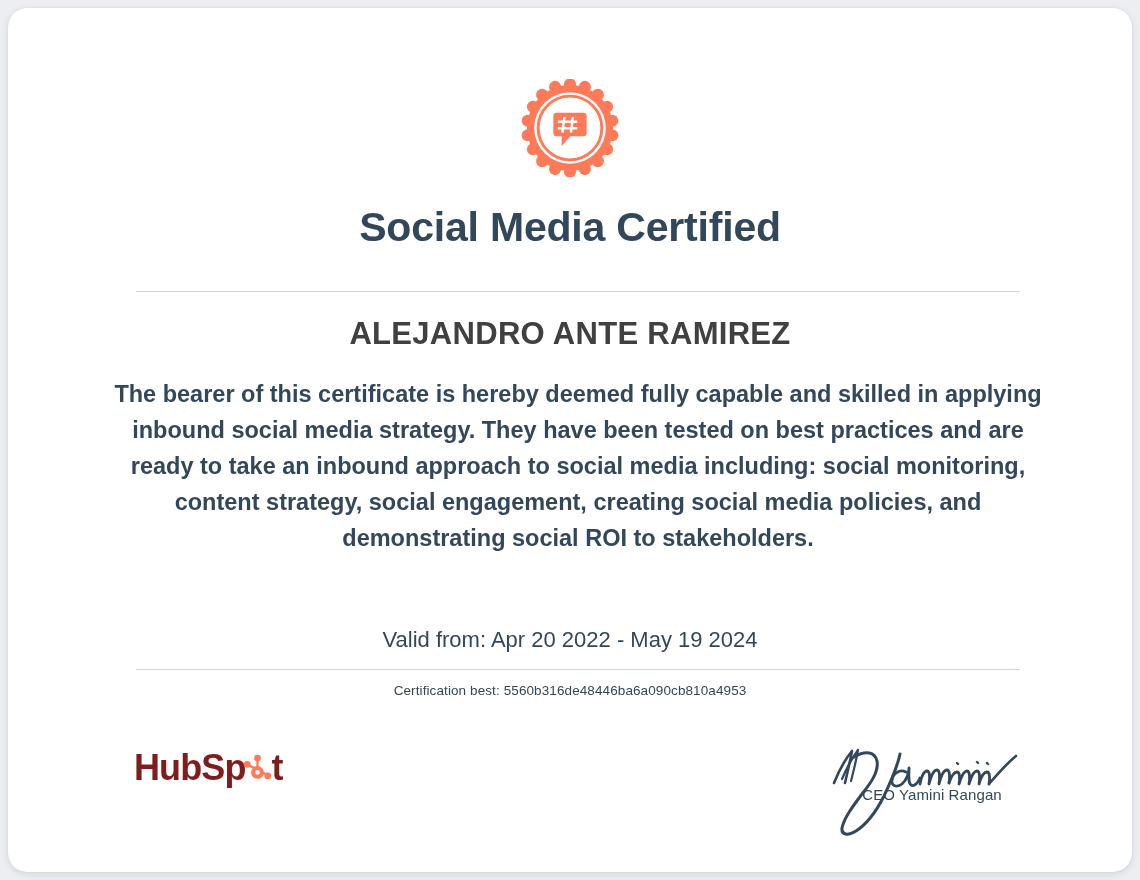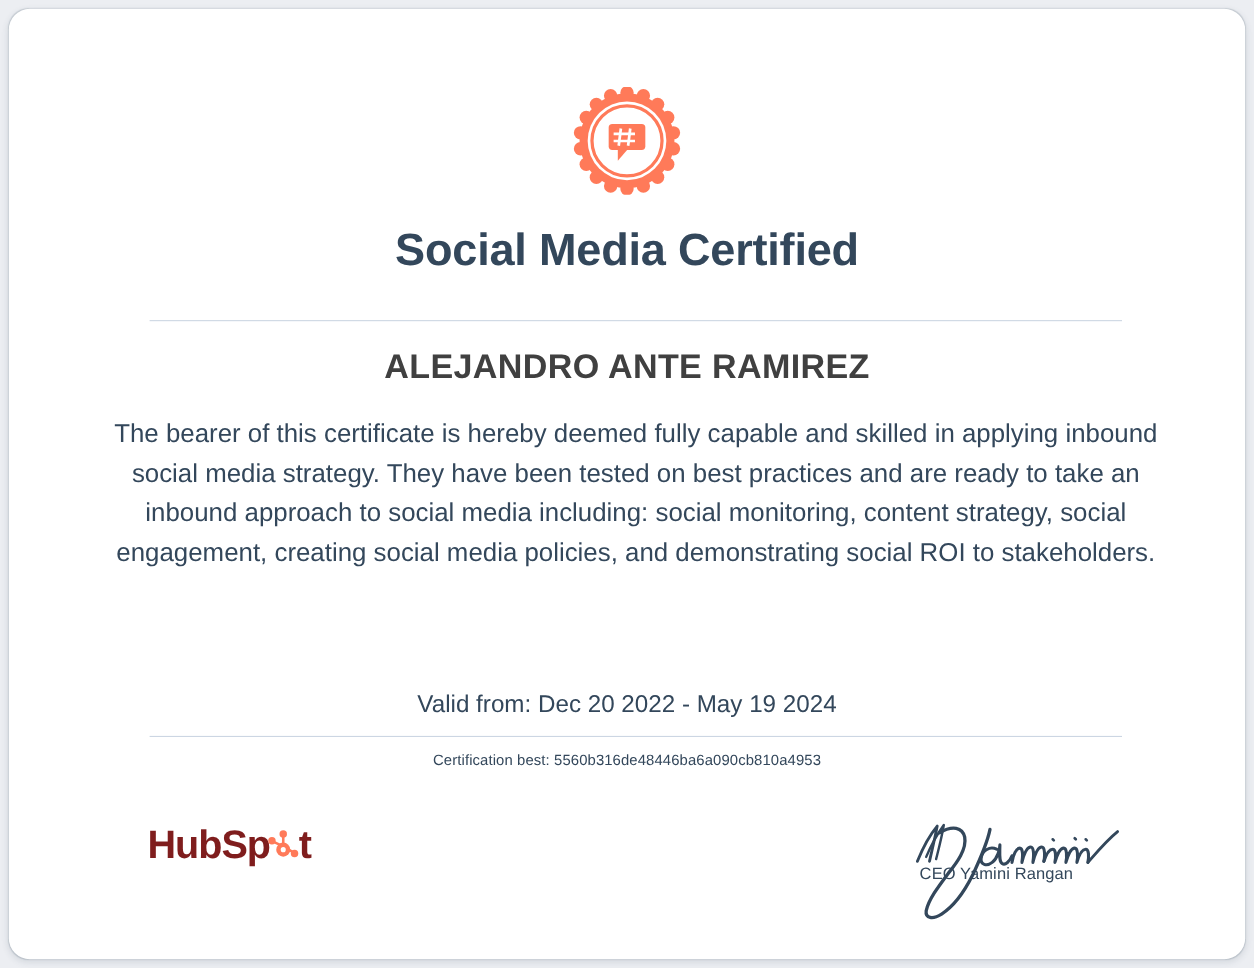--- a/index.html
+++ b/index.html
@@ -82,21 +82,21 @@
   
   .cert-body {
     position: absolute;
     left: 95px;
     top: 368px;
     width: 950px;
     text-align: center;
     font-size: 23.5px;
     line-height: 36px;
     color: #33475b;
-    font-weight: normal;
+    font-weight: bold;
   }
 
   
   .cert-validity {
     position: absolute;
     left: 0;
     top: 619px;
     width: 100%;
     text-align: center;
     font-size: 22px;
@@ -156,23 +156,24 @@
     width: 210px;
     height: 105px;
   }
   .signature-mark {
     position: absolute;
     left: 0;
     top: 0;
   }
   .signature-caption {
     position: absolute;
-    left: 16px;
+    left: 7px;
     top: 50px;
     width: 210px;
+    text-align: center;
     font-size: 15px;
     color: #33475b;
     letter-spacing: 0.1px;
   }
 </style>
 </head>
 <body>
 
 <div class="certificate-card">
 
@@ -225,21 +226,21 @@
   </div>
 
   <div class="cert-title">Social Media Certified</div>
 
   <div class="divider divider-top"></div>
 
   <div class="recipient-name">ALEJANDRO ANTE RAMIREZ</div>
 
   <div class="cert-body">The bearer of this certificate is hereby deemed fully capable and skilled in applying inbound social media strategy. They have been tested on best practices and are ready to take an inbound approach to social media including: social monitoring, content strategy, social engagement, creating social media policies, and demonstrating social ROI to stakeholders.</div>
 
-  <div class="cert-validity">Valid from: Dec 20 2022 - May 19 2024</div>
+  <div class="cert-validity">Valid from: Apr 20 2022 - May 19 2024</div>
 
   <div class="divider divider-bottom"></div>
 
   <div class="cert-code">Certification best: 5560b316de48446ba6a090cb810a4953</div>
 
   <div class="footer-logo">
     <span class="logo-hubspot">
       <span>Hub</span>
       <span>Sp</span>
       <span class="logo-sprocket">

